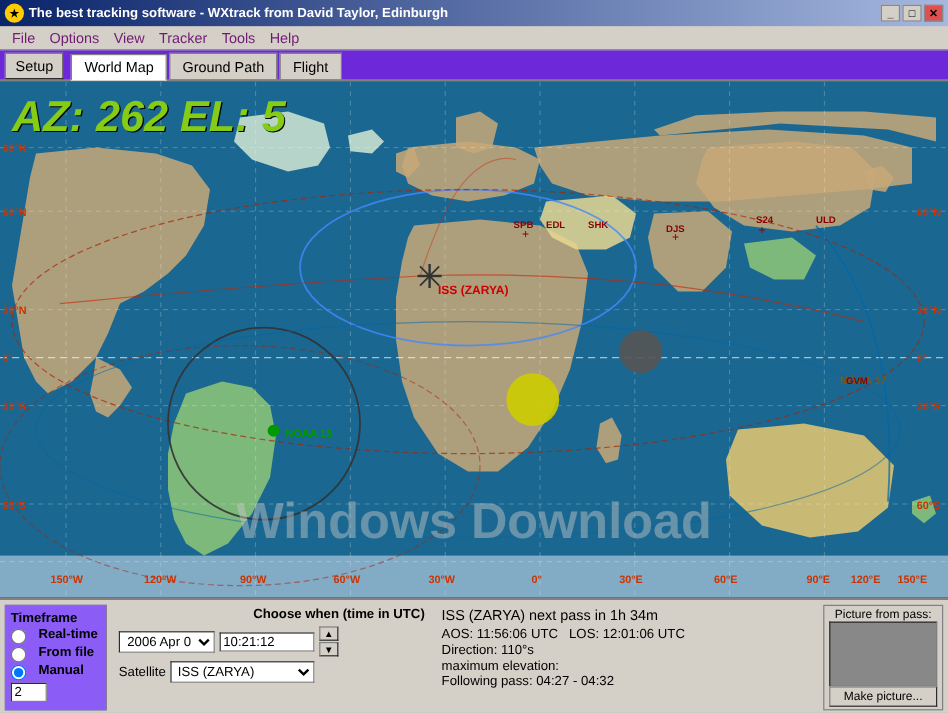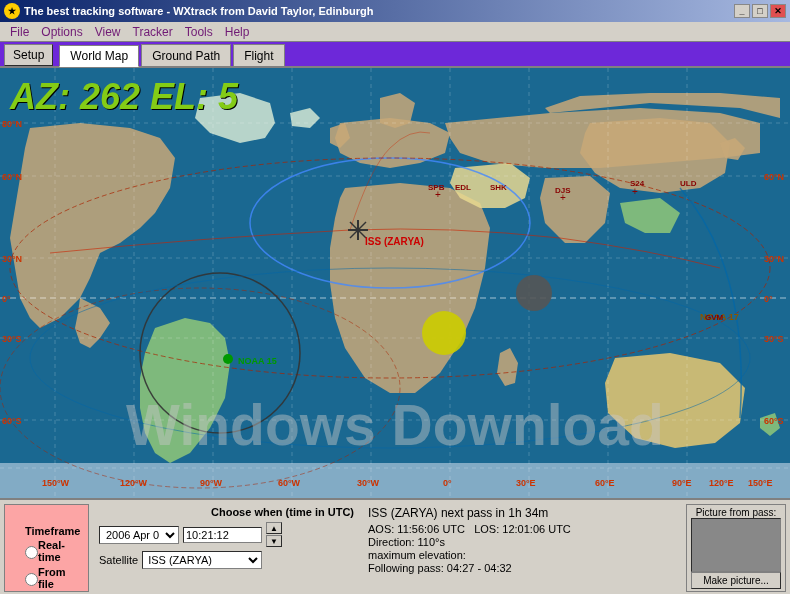--- a/index.html
+++ b/index.html
@@ -112,25 +112,25 @@
       padding: 4px;
       display: flex;
       gap: 8px;
       height: 98px;
     }
 
     
     #timeframe-section {
       width: 85px;
       border: 1px solid #808080;
-      padding: 20px;
-      background: #fca5a5;
+      padding: 4px;
+      background: #8b5cf6;
     }
     #timeframe-section label { font-size: 11px; display: block; margin-bottom: 2px; font-weight: bold; }
-    .radio-row { display: flex; align-items: center; gap: 0; font-size: 11px; margin: 1px 0; }
+    .radio-row { display: flex; align-items: center; gap: 10px; font-size: 11px; margin: 1px 0; }
     .radio-row input { margin: 0; }
 
     
     #choose-when-section {
       flex: 1;
       padding: 2px;
     }
     #choose-when-section .section-title { font-size: 11px; font-weight: bold; text-align: right; margin-bottom: 4px; }
     .input-row { display: flex; align-items: center; gap: 4px; margin-bottom: 4px; }
     .input-row label { font-size: 11px; }
@@ -202,21 +202,21 @@
       width: 100%; height: 100%;
       z-index: 10;
     }
 
     
     #watermark {
       position: absolute;
       bottom: 40px;
       left: 50%;
       transform: translateX(-50%);
-      font-size: 57px;
+      font-size: 42px;
       font-weight: bold;
       color: rgba(200, 200, 200, 0.45);
       z-index: 30;
       white-space: nowrap;
       pointer-events: none;
       font-family: Arial, sans-serif;
     }
   </style>
 </head>
 <body>

